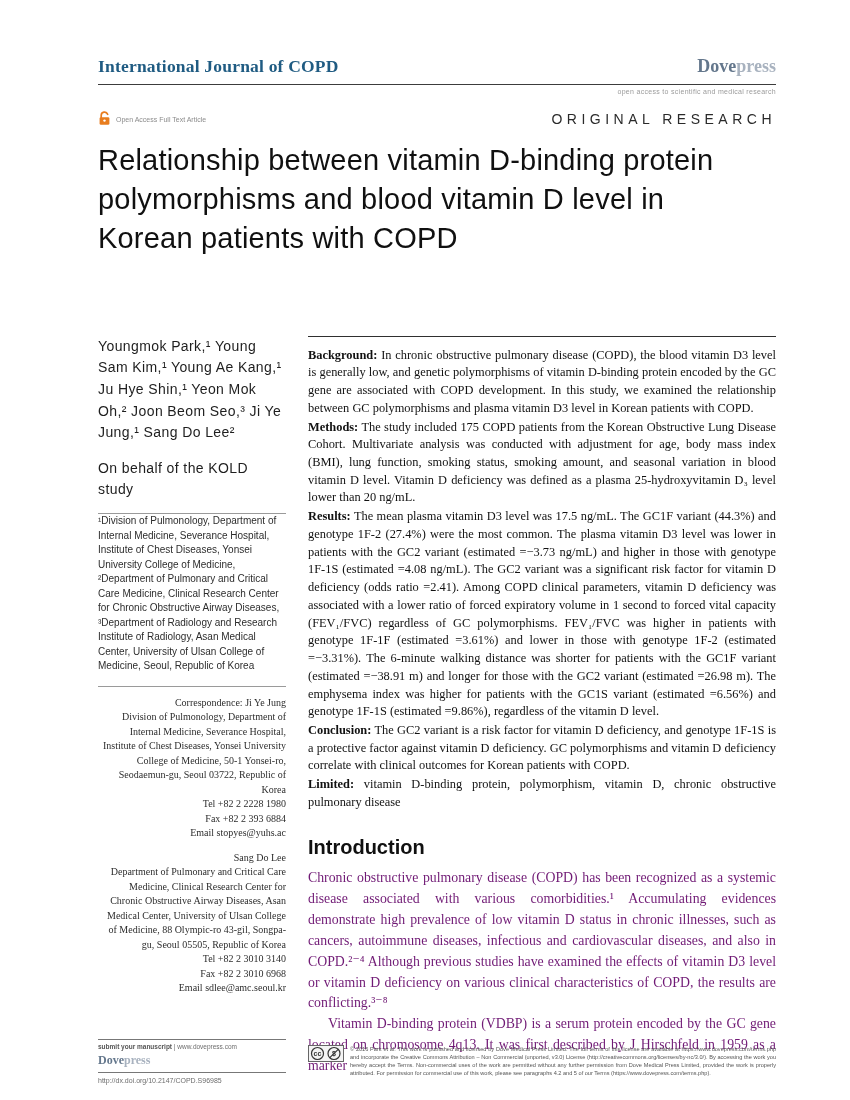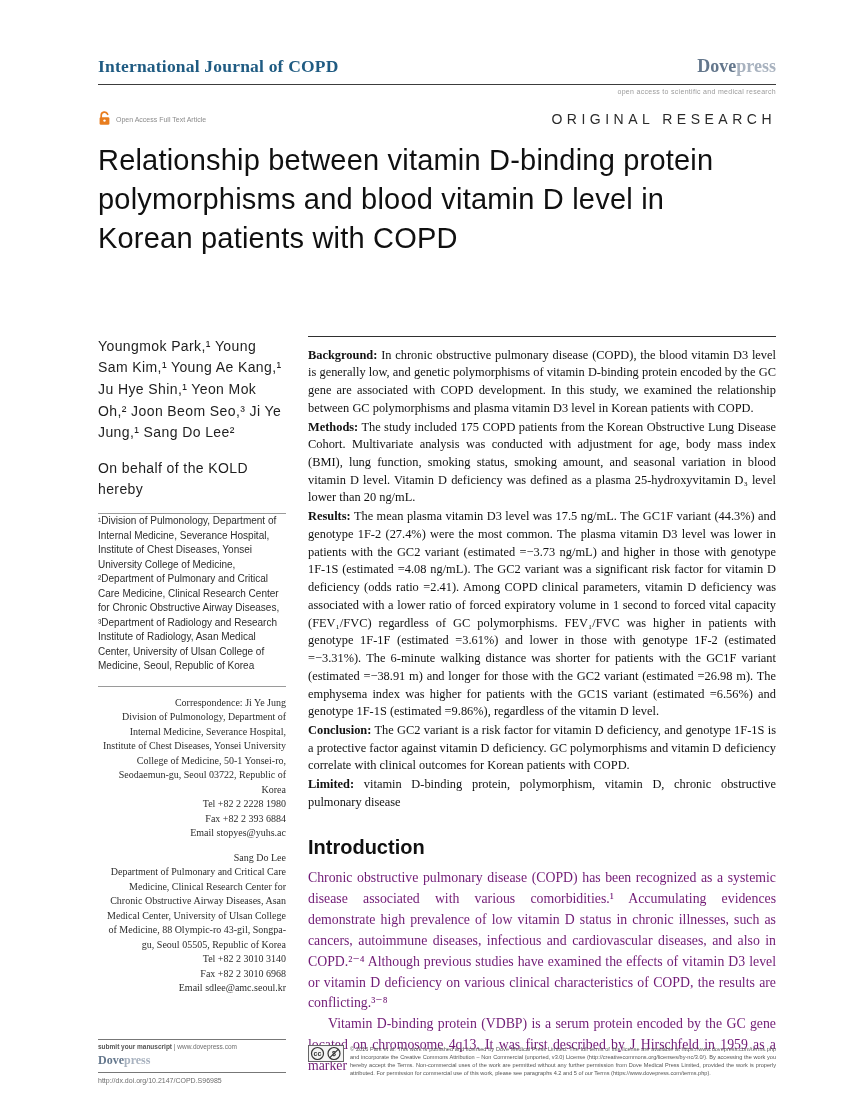--- a/index.html
+++ b/index.html
@@ -91,21 +91,21 @@
       </div>
       <div class="article-type">ORIGINAL RESEARCH</div>
     </div>
 
     <h1 class="title">Relationship between vitamin D-binding protein polymorphisms and blood vitamin D level in Korean patients with COPD</h1>
 
     <div class="columns">
 
       <aside class="left-col">
         <div class="authors">Youngmok Park,¹ Young Sam Kim,¹ Young Ae Kang,¹ Ju Hye Shin,¹ Yeon Mok Oh,² Joon Beom Seo,³ Ji Ye Jung,¹ Sang Do Lee²</div>
-        <div class="behalf">On behalf of the KOLD hereby</div>
+        <div class="behalf">On behalf of the KOLD study</div>
         <div class="affiliations">¹Division of Pulmonology, Department of Internal Medicine, Severance Hospital, Institute of Chest Diseases, Yonsei University College of Medicine, ²Department of Pulmonary and Critical Care Medicine, Clinical Research Center for Chronic Obstructive Airway Diseases, ³Department of Radiology and Research Institute of Radiology, Asan Medical Center, University of Ulsan College of Medicine, Seoul, Republic of Korea</div>
         <div class="correspondence">Correspondence: Ji Ye Jung
 Division of Pulmonology, Department of Internal Medicine, Severance Hospital, Institute of Chest Diseases, Yonsei University College of Medicine, 50-1 Yonsei-ro, Seodaemun-gu, Seoul 03722, Republic of Korea
 Tel +82 2 2228 1980
 Fax +82 2 393 6884
 Email stopyes@yuhs.ac</div>
         <div class="correspondence">Sang Do Lee
 Department of Pulmonary and Critical Care Medicine, Clinical Research Center for Chronic Obstructive Airway Diseases, Asan Medical Center, University of Ulsan College of Medicine, 88 Olympic-ro 43-gil, Songpa-gu, Seoul 05505, Republic of Korea
 Tel +82 2 3010 3140
 Fax +82 2 3010 6968

